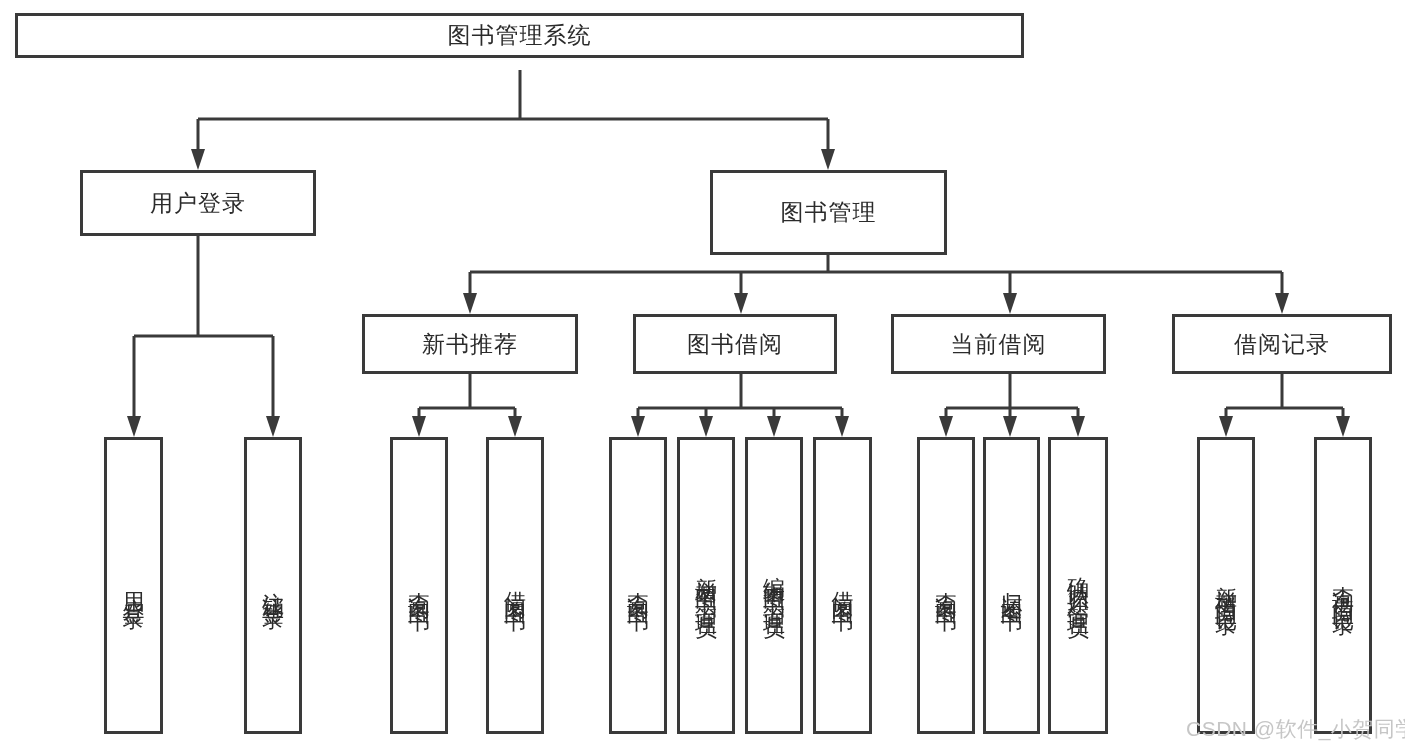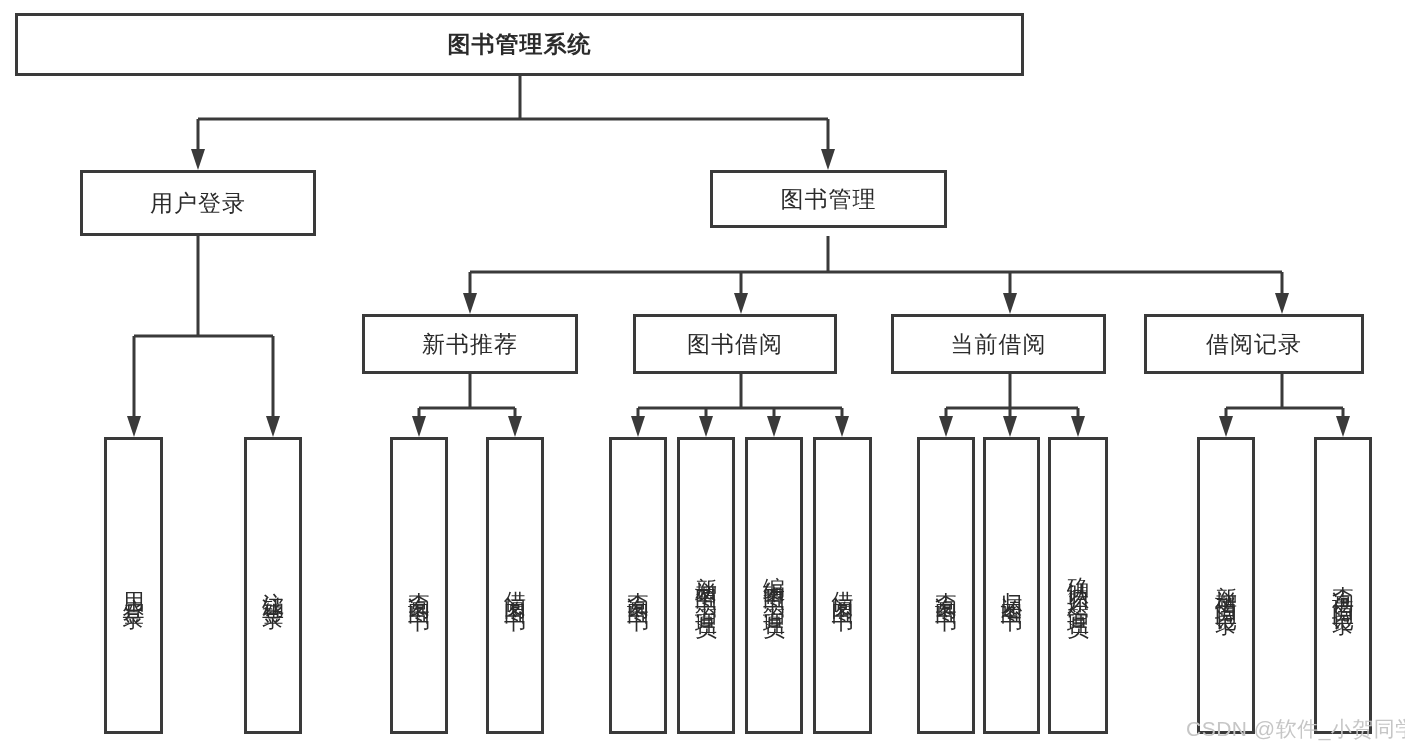--- a/index.html
+++ b/index.html
@@ -80,29 +80,29 @@
     <polygon points="699,416 713,416 706,437"></polygon>
     <polygon points="767,416 781,416 774,437"></polygon>
     <polygon points="835,416 849,416 842,437"></polygon>
     <polygon points="939,416 953,416 946,437"></polygon>
     <polygon points="1003,416 1017,416 1010,437"></polygon>
     <polygon points="1071,416 1085,416 1078,437"></polygon>
     <polygon points="1219,416 1233,416 1226,437"></polygon>
     <polygon points="1336,416 1350,416 1343,437"></polygon>
   </svg>
 
-  <div class="node h-node root-node" style="left:15px; top:13px; width:1009px; height:63px;font-weight:bold;">图书管理系统</div>
+  <div class="node h-node root-node" style="left:15px; top:13px; width:1009px; height:45px;">图书管理系统</div>
 
   <div class="node h-node" style="left:80px; top:170px; width:236px; height:66px;">用户登录</div>
-  <div class="node h-node" style="left:710px; top:170px; width:237px; height:58px;">图书管理</div>
+  <div class="node h-node" style="left:710px; top:170px; width:237px; height:85px;">图书管理</div>
 
   <div class="node h-node" style="left:362px; top:314px; width:216px; height:60px;">新书推荐</div>
   <div class="node h-node" style="left:633px; top:314px; width:204px; height:60px;">图书借阅</div>
   <div class="node h-node" style="left:891px; top:314px; width:215px; height:60px;">当前借阅</div>
-  <div class="node h-node" style="left:1144px; top:314px; width:220px; height:60px;">借阅记录</div>
+  <div class="node h-node" style="left:1172px; top:314px; width:220px; height:60px;">借阅记录</div>
 
   <div class="node v-node" style="left:104px; top:437px; width:59px; height:297px;">用户登录</div>
   <div class="node v-node" style="left:244px; top:437px; width:58px; height:297px;">注销登录</div>
 
   <div class="node v-node" style="left:390px; top:437px; width:58px; height:297px;">查询图书</div>
   <div class="node v-node" style="left:486px; top:437px; width:58px; height:297px;">借阅图书</div>
 
   <div class="node v-node" style="left:609px; top:437px; width:58px; height:297px;">查询图书</div>
   <div class="node v-node" style="left:677px; top:437px; width:58px; height:297px;">新增图书（管理员）</div>
   <div class="node v-node" style="left:745px; top:437px; width:58px; height:297px;">编辑图书（管理员）</div>

